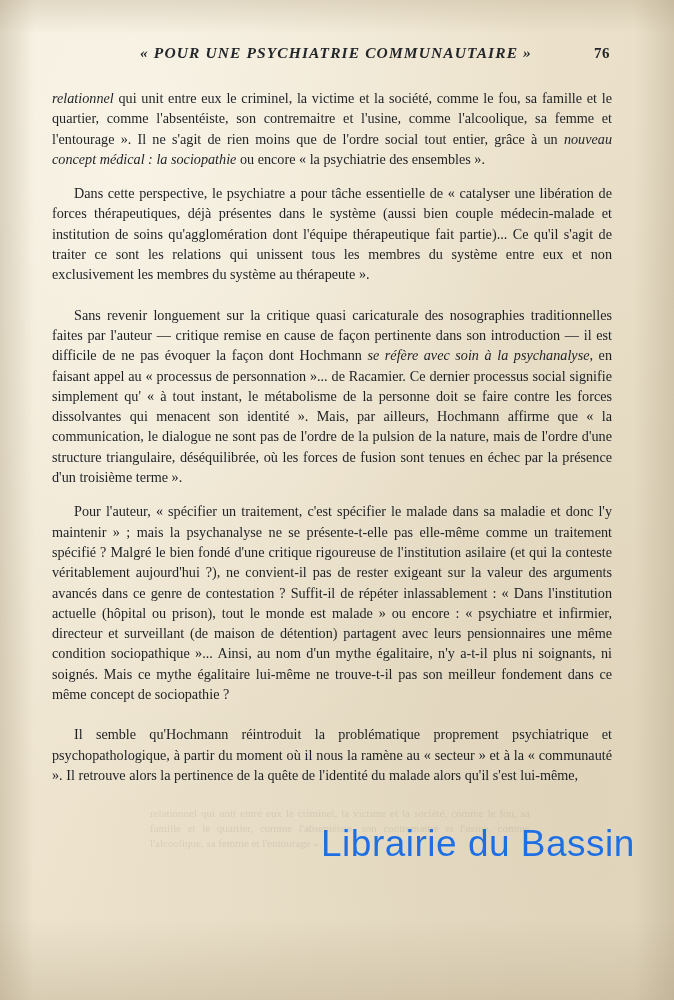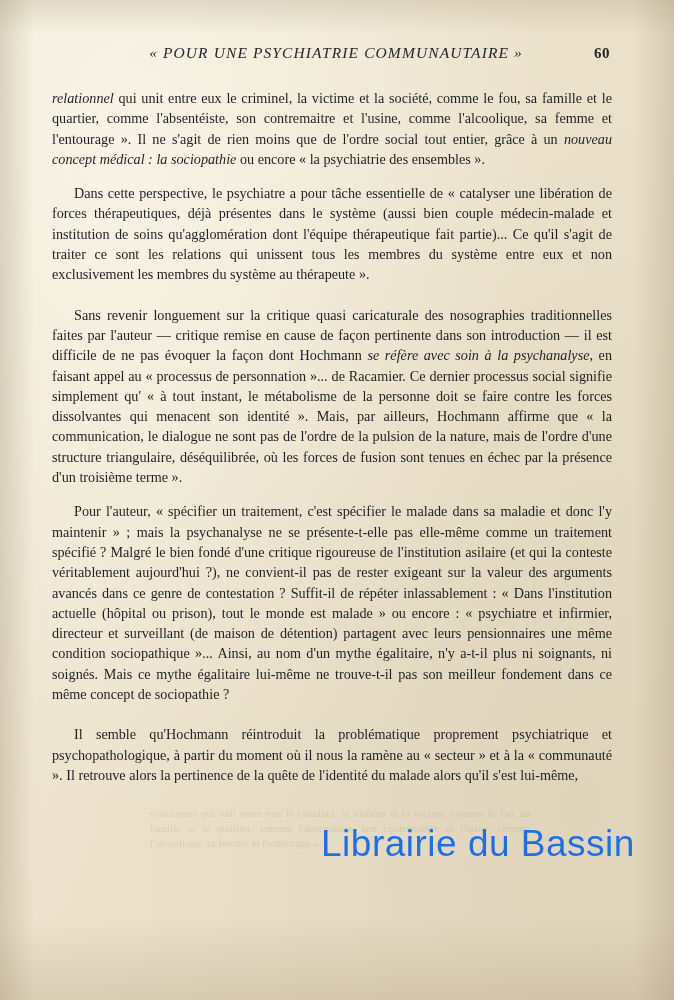--- a/index.html
+++ b/index.html
@@ -52,21 +52,21 @@
   .header-line {
     display: flex;
     align-items: baseline;
     justify-content: center;
     position: relative;
     margin-bottom: 26px;
     padding-left: 8px;
   }
   .running-title {
     font-style: italic;
-    font-weight: 400;
+    font-weight: 700;
     letter-spacing: 1.1px;
     font-size: 15.5px;
     color: #23262b;
     text-align: center;
     white-space: nowrap;
   }
   .folio {
     position: absolute;
     right: 2px;
     bottom: 0;
@@ -139,21 +139,21 @@
 </head>
 <body>
 
 <div class="page">
   <div class="top-shade"></div>
 
   <div class="text-block">
 
     <div class="header-line">
       <div class="running-title">« POUR UNE PSYCHIATRIE COMMUNAUTAIRE »</div>
-      <div class="folio">60</div>
+      <div class="folio">76</div>
     </div>
 
     <p class="para" id="p1"><i>relationnel</i><span> qui unit entre eux le criminel, la victime et la société, comme le fou, sa famille et le quartier, comme l'absentéiste, son contremaitre et l'usine, comme l'alcoolique, sa femme et l'entourage ». Il ne s'agit de rien moins que de l'ordre social tout entier, grâce à un </span><i>nouveau concept médical : la sociopathie</i><span> ou encore « la psychiatrie des ensembles ».</span></p>
     <p class="para indent" id="p2"><span>Dans cette perspective, le psychiatre a pour tâche essentielle de « catalyser une libération de forces thérapeutiques, déjà présentes dans le système (aussi bien couple médecin-malade et institution de soins qu'agglomération dont l'équipe thérapeutique fait partie)... Ce qu'il s'agit de traiter ce sont les relations qui unissent tous les membres du système entre eux et non exclusivement les membres du système au thérapeute ».</span></p>
     <p class="para indent gap" id="p3"><span>Sans revenir longuement sur la critique quasi caricaturale des nosographies traditionnelles faites par l'auteur — critique remise en cause de façon pertinente dans son introduction — il est difficile de ne pas évoquer la façon dont Hochmann </span><i>se réfère avec soin à la psychanalyse</i><span>, en faisant appel au « processus de personnation »... de Racamier. Ce dernier processus social signifie simplement qu' « à tout instant, le métabolisme de la personne doit se faire contre les forces dissolvantes qui menacent son identité ». Mais, par ailleurs, Hochmann affirme que « la communication, le dialogue ne sont pas de l'ordre de la pulsion de la nature, mais de l'ordre d'une structure triangulaire, déséquilibrée, où les forces de fusion sont tenues en échec par la présence d'un troisième terme ».</span></p>
     <p class="para indent" id="p4"><span>Pour l'auteur, « spécifier un traitement, c'est spécifier le malade dans sa maladie et donc l'y maintenir » ; mais la psychanalyse ne se présente-t-elle pas elle-même comme un traitement spécifié ? Malgré le bien fondé d'une critique rigoureuse de l'institution asilaire (et qui la conteste véritablement aujourd'hui ?), ne convient-il pas de rester exigeant sur la valeur des arguments avancés dans ce genre de contestation ? Suffit-il de répéter inlassablement : « Dans l'institution actuelle (hôpital ou prison), tout le monde est malade » ou encore : « psychiatre et infirmier, directeur et surveillant (de maison de détention) partagent avec leurs pensionnaires une même condition sociopathique »... Ainsi, au nom d'un mythe égalitaire, n'y a-t-il plus ni soignants, ni soignés. Mais ce mythe égalitaire lui-même ne trouve-t-il pas son meilleur fondement dans ce même concept de sociopathie ?</span></p>
     <p class="para indent gap" id="p5"><span>Il semble qu'Hochmann réintroduit la problématique proprement psychiatrique et psychopathologique, à partir du moment où il nous la ramène au « secteur » et à la « communauté ». Il retrouve alors la pertinence de la quête de l'identité du malade alors qu'il s'est lui-même,</span></p>
 
   </div>
 

